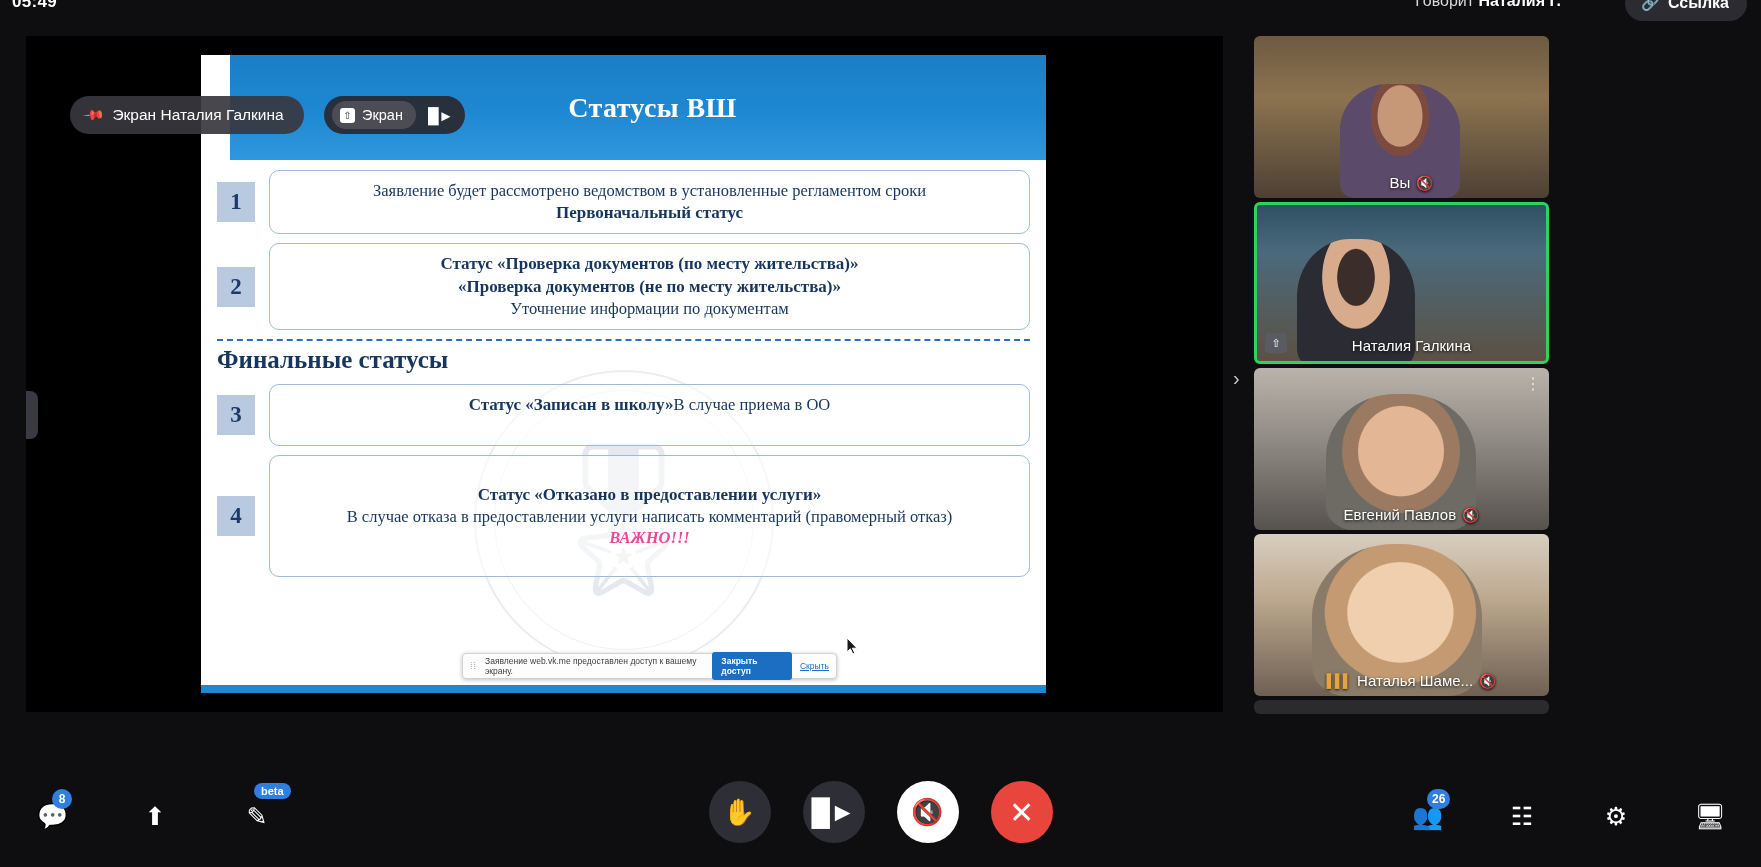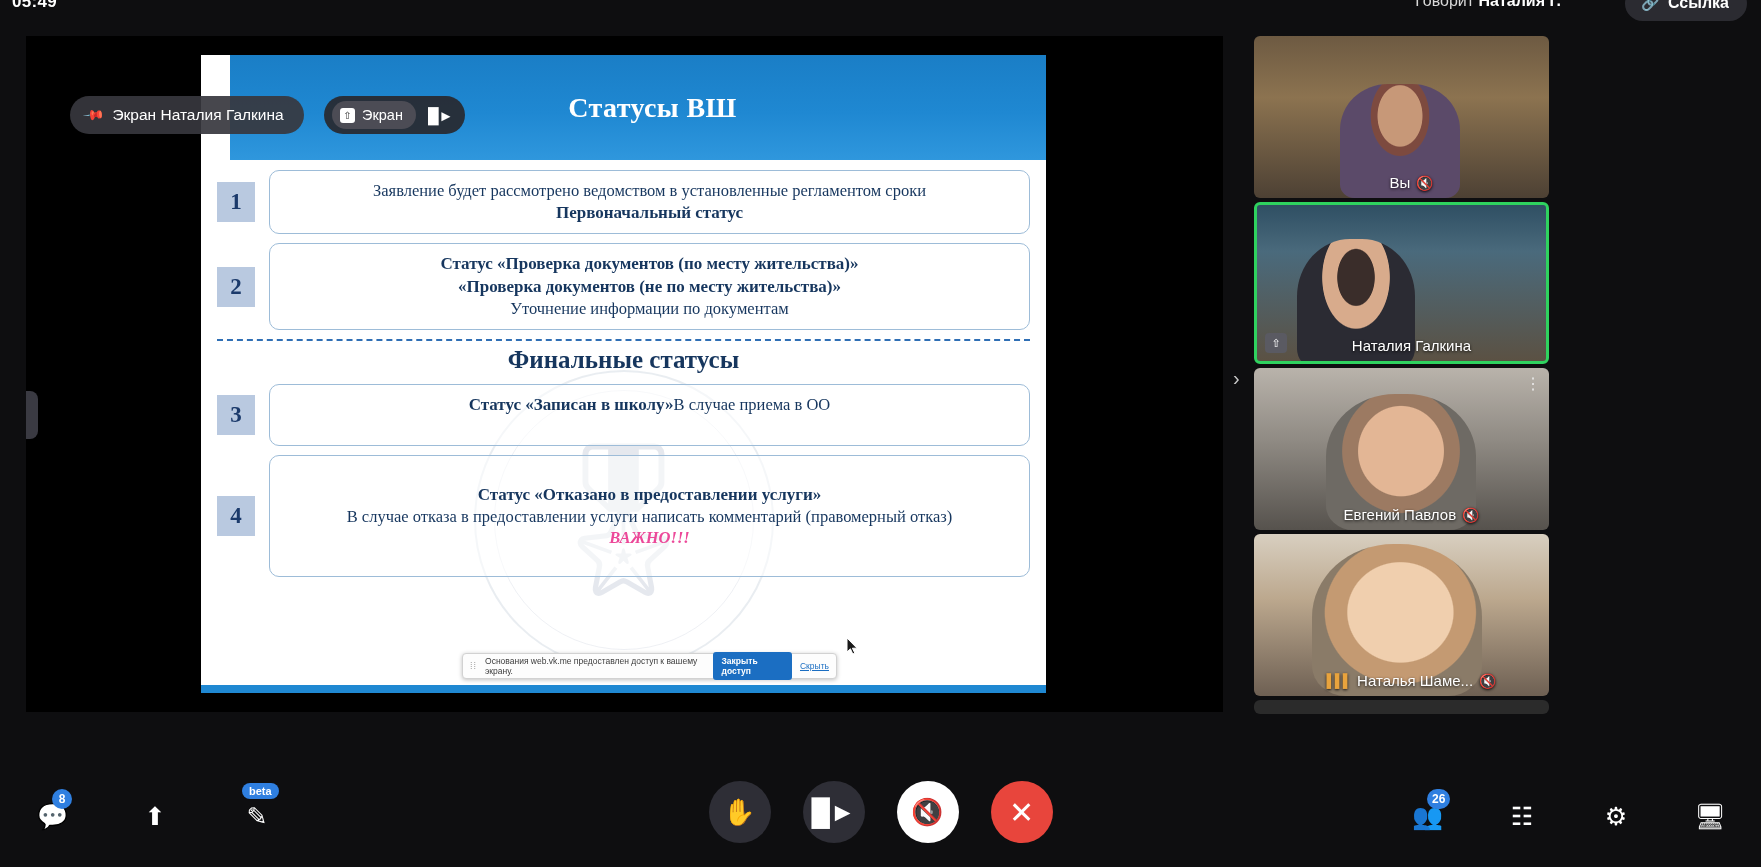--- a/index.html
+++ b/index.html
@@ -104,21 +104,21 @@
   }
   .card .b { font-weight: bold; font-size: 17px; line-height: 1.32; }
   .card .n { font-size: 16.5px; line-height: 1.32; }
   .card .red { color: #c00000; font-weight: bold; font-size: 16.5px; line-height:1.3; }
   .card .red-it { color: #ec4899; font-weight: bold; font-style: italic; font-size: 16.5px; }
 
   .divider {
     border-top: 2px dashed #2f6fb5; margin: 8px 0 4px 0;
   }
   .final-title {
-    text-align: center; font-family: "Liberation Serif", serif;
+    text-align: left; font-family: "Liberation Serif", serif;
     font-weight: bold; font-size: 25px; color: #16365e;
     margin: 5px 0 10px 0; position: relative;
   }
   .card.tall { min-height: 62px; display: flex; justify-content: center; }
   .card.tall4 { min-height: 122px; display: flex; flex-direction: column; justify-content: center; }
   .slide-footerbar {
     position: absolute; left: 0; bottom: 0; width: 100%; height: 8px;
     background: #1f88d2;
   }
 
@@ -240,21 +240,21 @@
   .round.white { background: #ffffff; color: #1a1a1a; }
   .round.red { background: #e8453c; color: #fff; font-size: 30px; }
   .cnt-badge {
     position: absolute; top: -4px; left: 22px;
     background: #2f7fe0; color: #fff; border-radius: 10px;
     min-width: 20px; height: 20px; padding: 0 5px;
     font-size: 12px; font-weight: bold;
     display: flex; align-items: center; justify-content: center;
   }
   .beta-badge {
-    position: absolute; top: -10px; left: 8px;
+    position: absolute; top: -10px; left: 20px;
     background: #2f7fe0; color: #fff; border-radius: 9px;
     padding: 2px 7px; font-size: 11px; font-weight: bold;
   }
 </style>
 </head>
 <body>
 
 <div id="app">
 
   <div class="topbar">
@@ -320,21 +320,21 @@
       <div class="slide-footerbar"></div>
 
       <div class="cursor">
         <svg width="12" height="18" viewBox="0 0 12 18">
           <polygon points="0,0 0,14 3.4,10.8 5.8,16 7.8,15.1 5.4,10.2 10,10.2" fill="#1a1a1a" stroke="#fff" stroke-width="1"></polygon>
         </svg>
       </div>
 
       <div class="share-note">
         <span class="dots">⁞⁞</span>
-        <span>Основания web.vk.me предоставлен доступ к вашему экрану.</span>
+        <span>Заявление web.vk.me предоставлен доступ к вашему экрану.</span>
         <span class="stopbtn">Закрыть доступ</span>
         <span class="hide">Скрыть</span>
       </div>
     </div>
 
     <div class="pill-share">
       <span class="pin-icon">📌</span>
       <span>Экран Наталия Галкина</span>
     </div>
 

